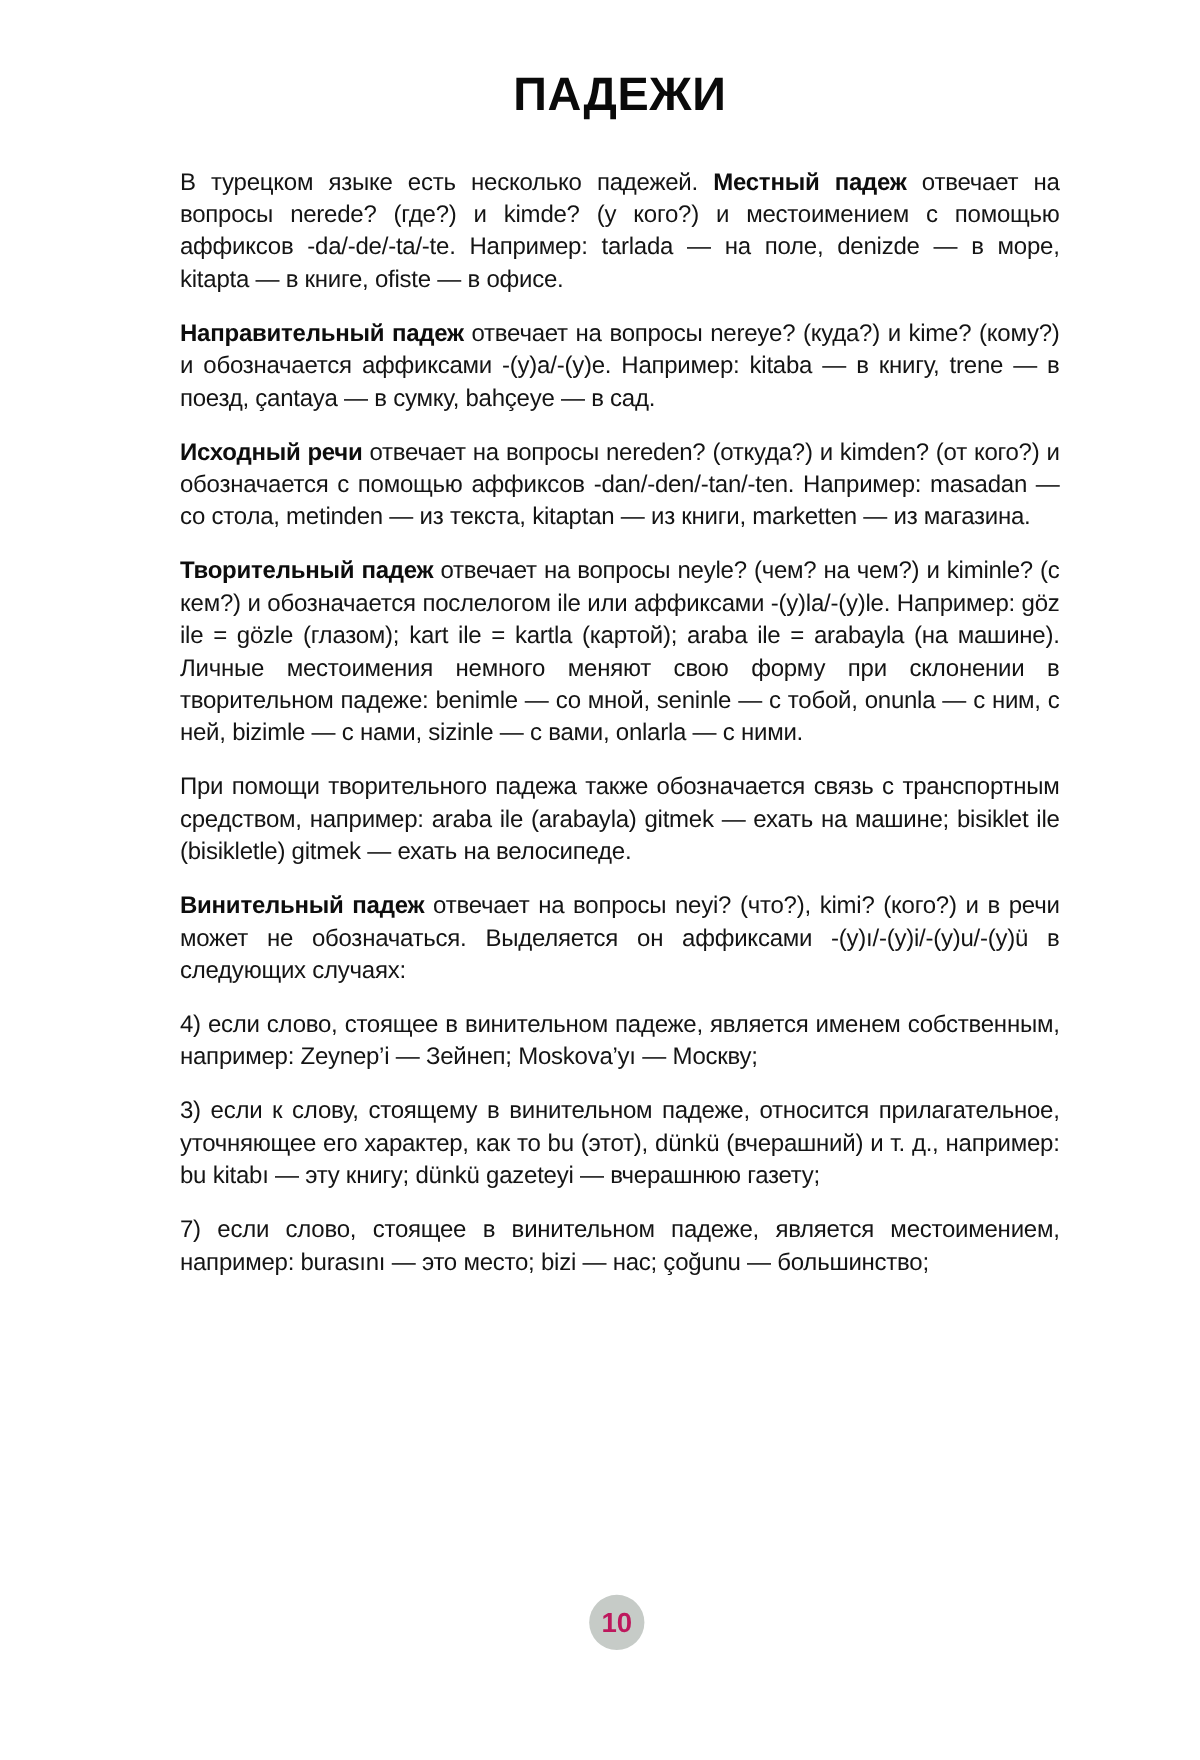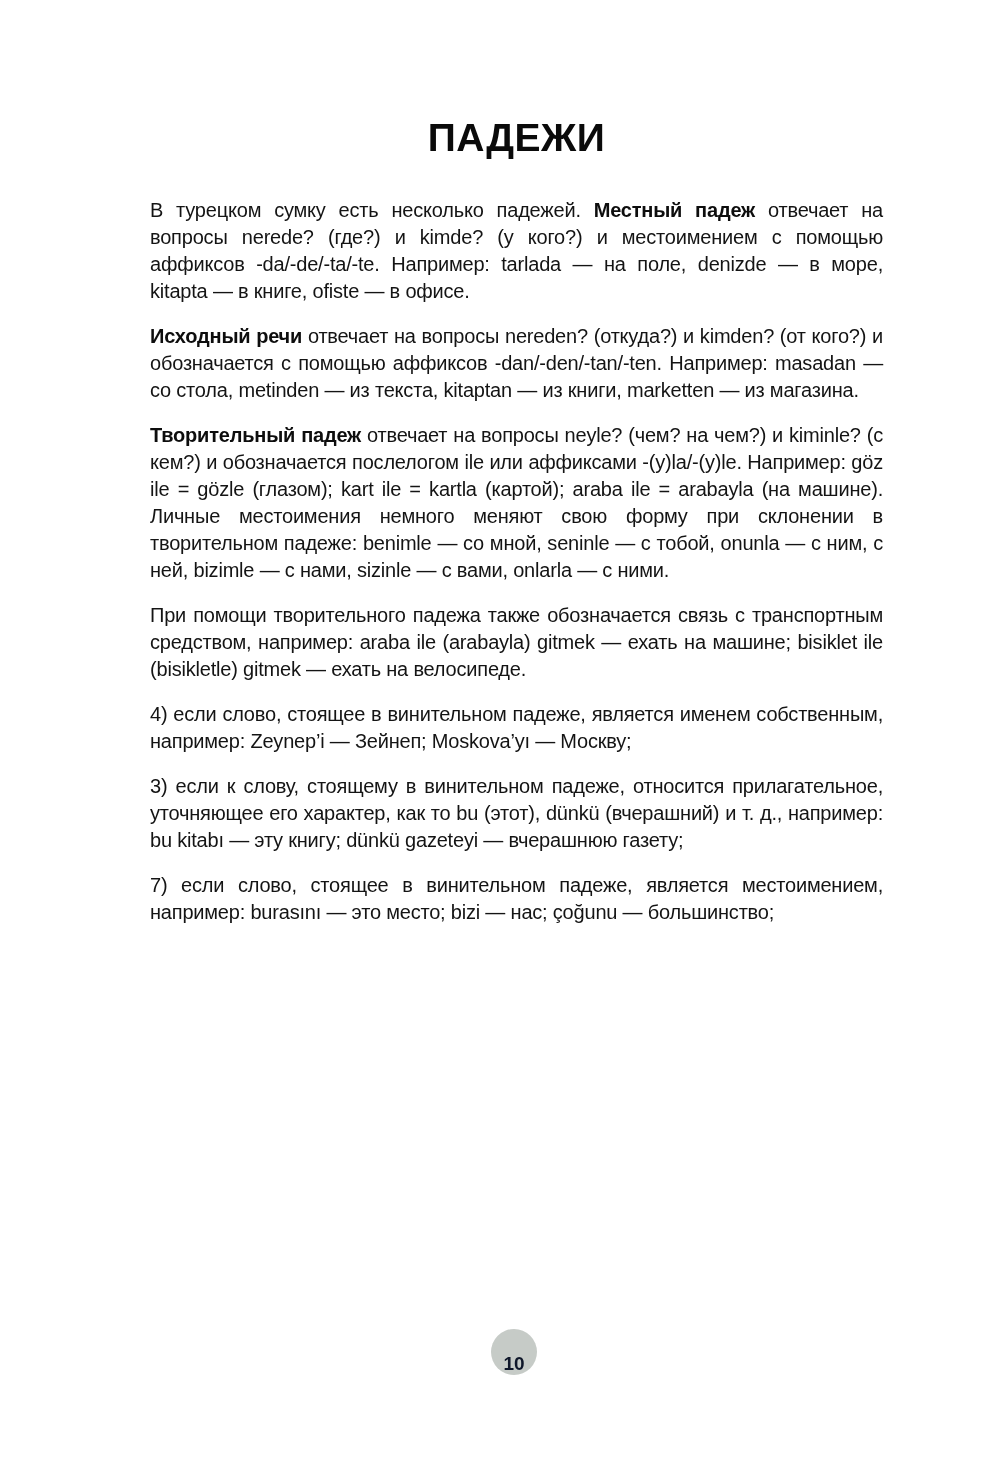--- a/index.html
+++ b/index.html
@@ -11,21 +11,21 @@
     width: 1000px;
     height: 1467px;
     position: relative;
     overflow: hidden;
     font-family: "Liberation Sans", "DejaVu Sans", sans-serif;
     color: #141414;
   }
   .page {
     position: absolute;
     inset: 0;
-    padding: 118px 117px 0 150px;
+    padding: 60px 117px 0 150px;
     box-sizing: border-box;
   }
   h1.page-title {
     margin: 0 0 38px 0;
     text-align: center;
     font-size: 39px;
     line-height: 1.05;
     font-weight: 700;
     color: #0a0a0a;
     letter-spacing: 0.5px;
@@ -44,43 +44,45 @@
   }
   .page-number-badge {
     position: absolute;
     left: 491px;
     top: 1329px;
     width: 46px;
     height: 46px;
     border-radius: 50%;
     background: #c6cbc7;
     display: flex;
-    align-items: flex-end;
+    align-items: center;
     justify-content: center;
-    font-size: 19px;
+    font-size: 23px;
     font-weight: 700;
-    color: #0f172a;
+    color: #be185d;
   }
 </style>
 </head>
 <body>
 
 <div class="page">
 
   <h1 class="page-title">ПАДЕЖИ</h1>
 
-  <p class="para"><span>В турецком сумку есть несколько падежей. </span><b class="term">Местный падеж</b><span> отвечает на вопросы nerede? (где?) и kimde? (у кого?) и местоимением с помощью аффиксов -da/-de/-ta/-te. Например: tarlada — на поле, denizde — в море, kitapta — в книге, ofiste — в офисе.</span></p>
+  <p class="para"><span>В турецком языке есть несколько падежей. </span><b class="term">Местный падеж</b><span> отвечает на вопросы nerede? (где?) и kimde? (у кого?) и местоимением с помощью аффиксов -da/-de/-ta/-te. Например: tarlada — на поле, denizde — в море, kitapta — в книге, ofiste — в офисе.</span></p>
 
+  <p class="para"><b class="term">Направительный падеж</b><span> отвечает на вопросы nereye? (куда?) и kime? (кому?) и обозначается аффиксами -(y)a/-(y)e. Например: kitaba — в книгу, trene — в поезд, çantaya — в сумку, bahçeye — в сад.</span></p>
 
   <p class="para"><b class="term">Исходный речи</b><span> отвечает на вопросы nereden? (откуда?) и kimden? (от кого?) и обозначается с помощью аффиксов -dan/-den/-tan/-ten. Например: masadan — со стола, metinden — из текста, kitaptan — из книги, marketten — из магазина.</span></p>
 
   <p class="para"><b class="term">Творительный падеж</b><span> отвечает на вопросы neyle? (чем? на чем?) и kiminle? (с кем?) и обозначается послелогом ile или аффиксами -(y)la/-(y)le. Например: göz ile = gözle (глазом); kart ile = kartla (картой); araba ile = arabayla (на машине). Личные местоимения немного меняют свою форму при склонении в творительном падеже: benimle — со мной, seninle — с тобой, onunla — с ним, с ней, bizimle — с нами, sizinle — с вами, onlarla — с ними.</span></p>
 
   <p class="para"><span>При помощи творительного падежа также обозначается связь с транспортным средством, например: araba ile (arabayla) gitmek — ехать на машине; bisiklet ile (bisikletle) gitmek — ехать на велосипеде.</span></p>
 
+  <p class="para"><b class="term">Винительный падеж</b><span> отвечает на вопросы neyi? (что?), kimi? (кого?) и в речи может не обозначаться. Выделяется он аффиксами -(y)ı/-(y)i/-(y)u/-(y)ü в следующих случаях:</span></p>
 
   <p class="para"><span>4) если слово, стоящее в винительном падеже, является именем собственным, например: Zeynep’i — Зейнеп; Moskova’yı — Москву;</span></p>
 
 
   <p class="para"><span>3) если к слову, стоящему в винительном падеже, относится прилагательное, уточняющее его характер, как то bu (этот), dünkü (вчерашний) и т. д., например: bu kitabı — эту книгу; dünkü gazeteyi — вчерашнюю газету;</span></p>
 
   <p class="para"><span>7) если слово, стоящее в винительном падеже, является местоимением, например: burasını — это место; bizi — нас; çoğunu — большинство;</span></p>
 
 </div>
 

